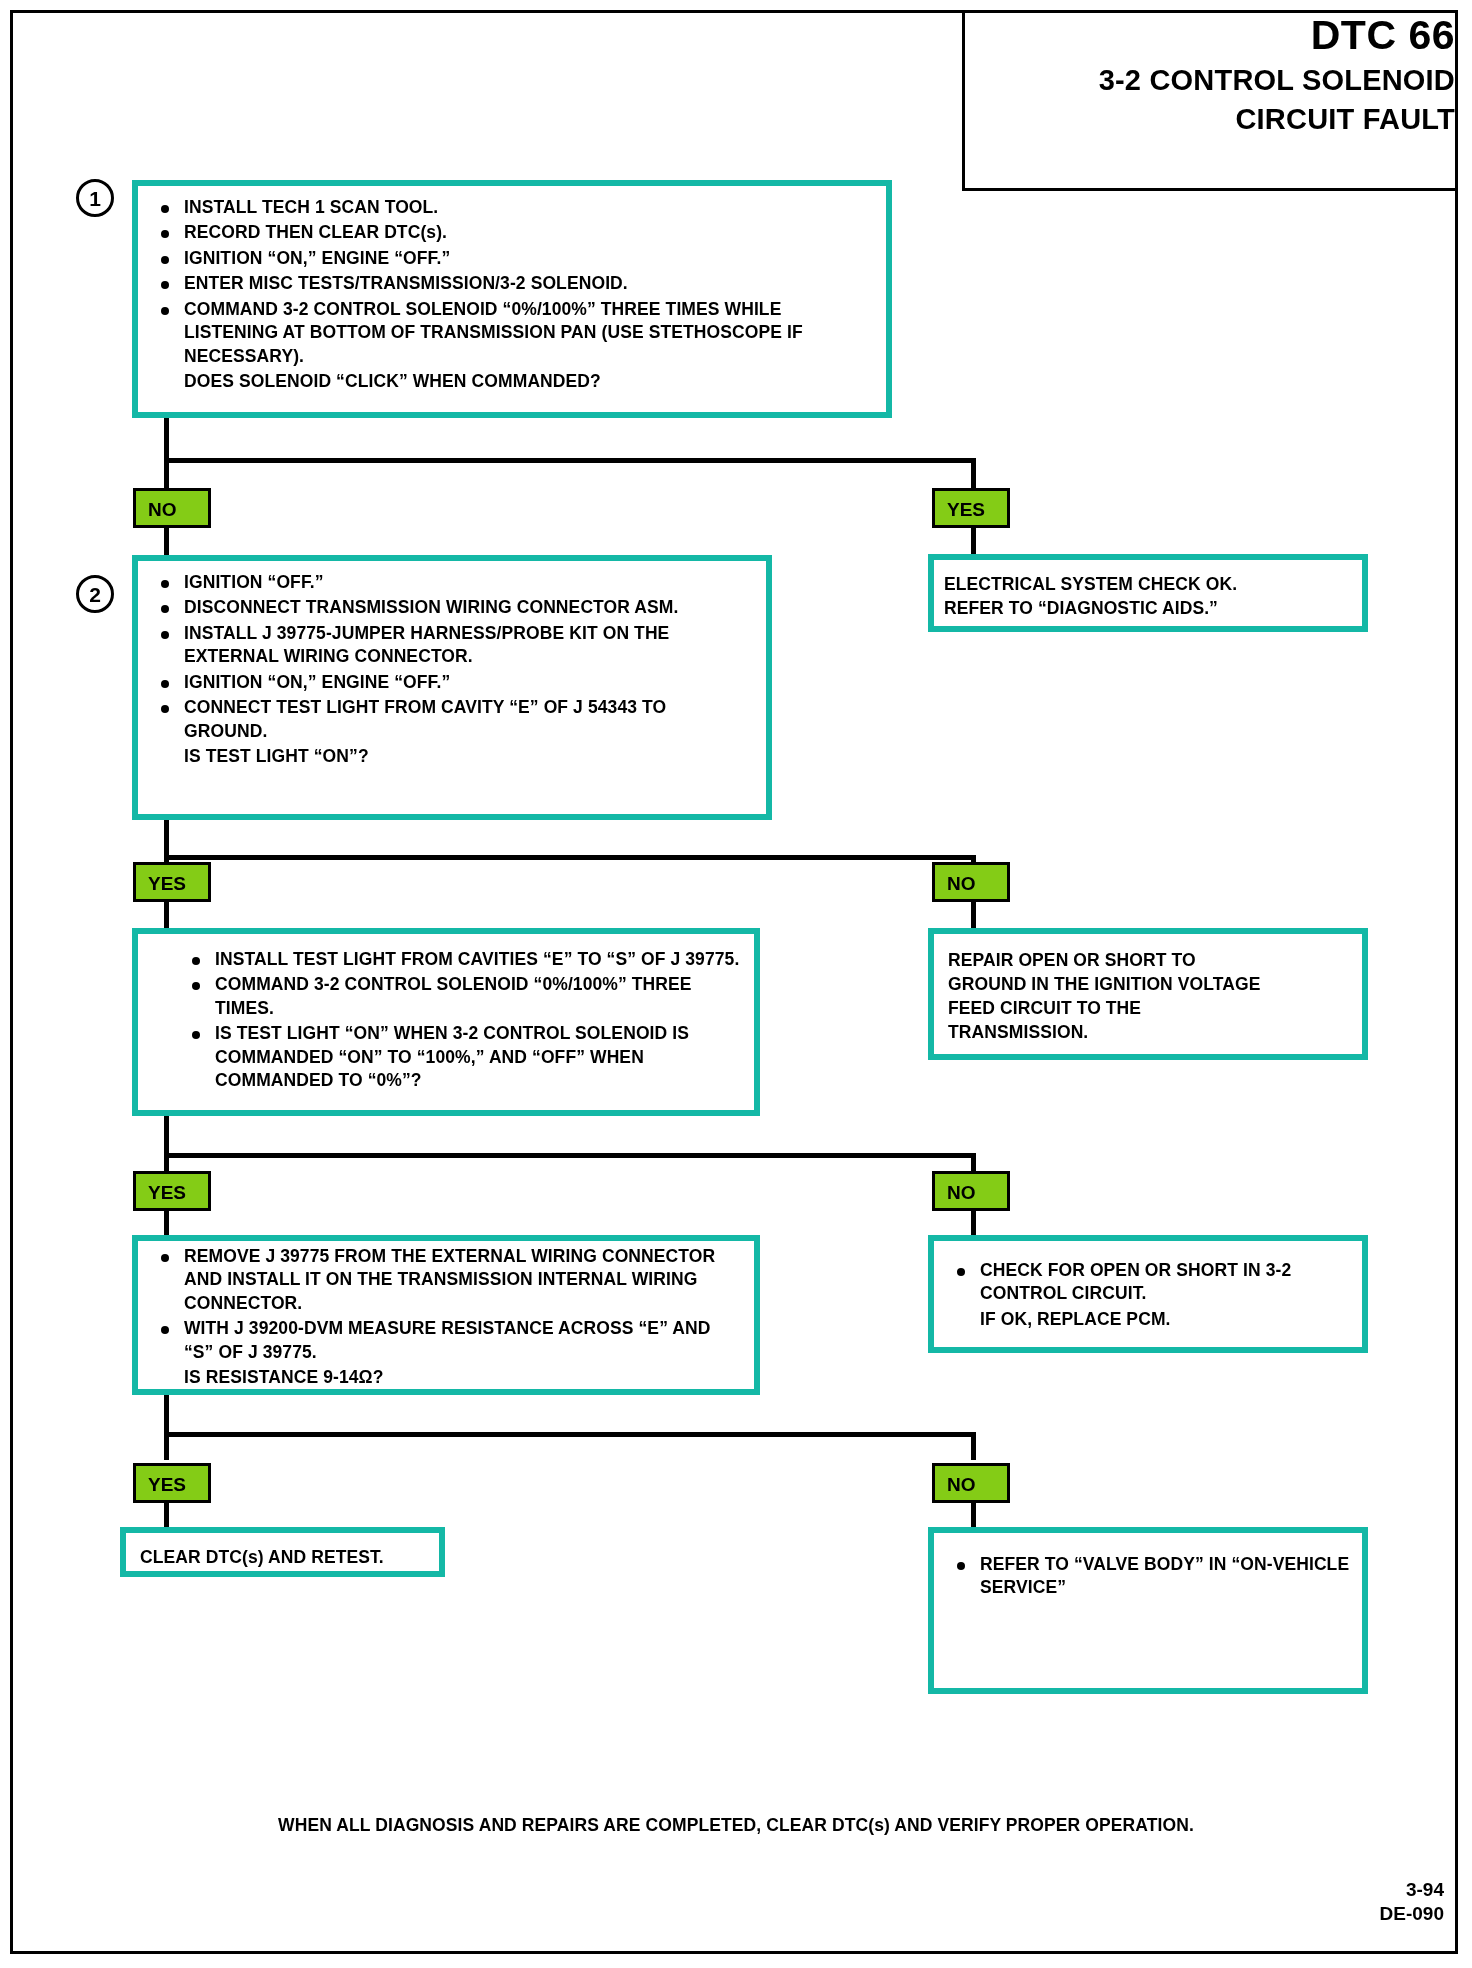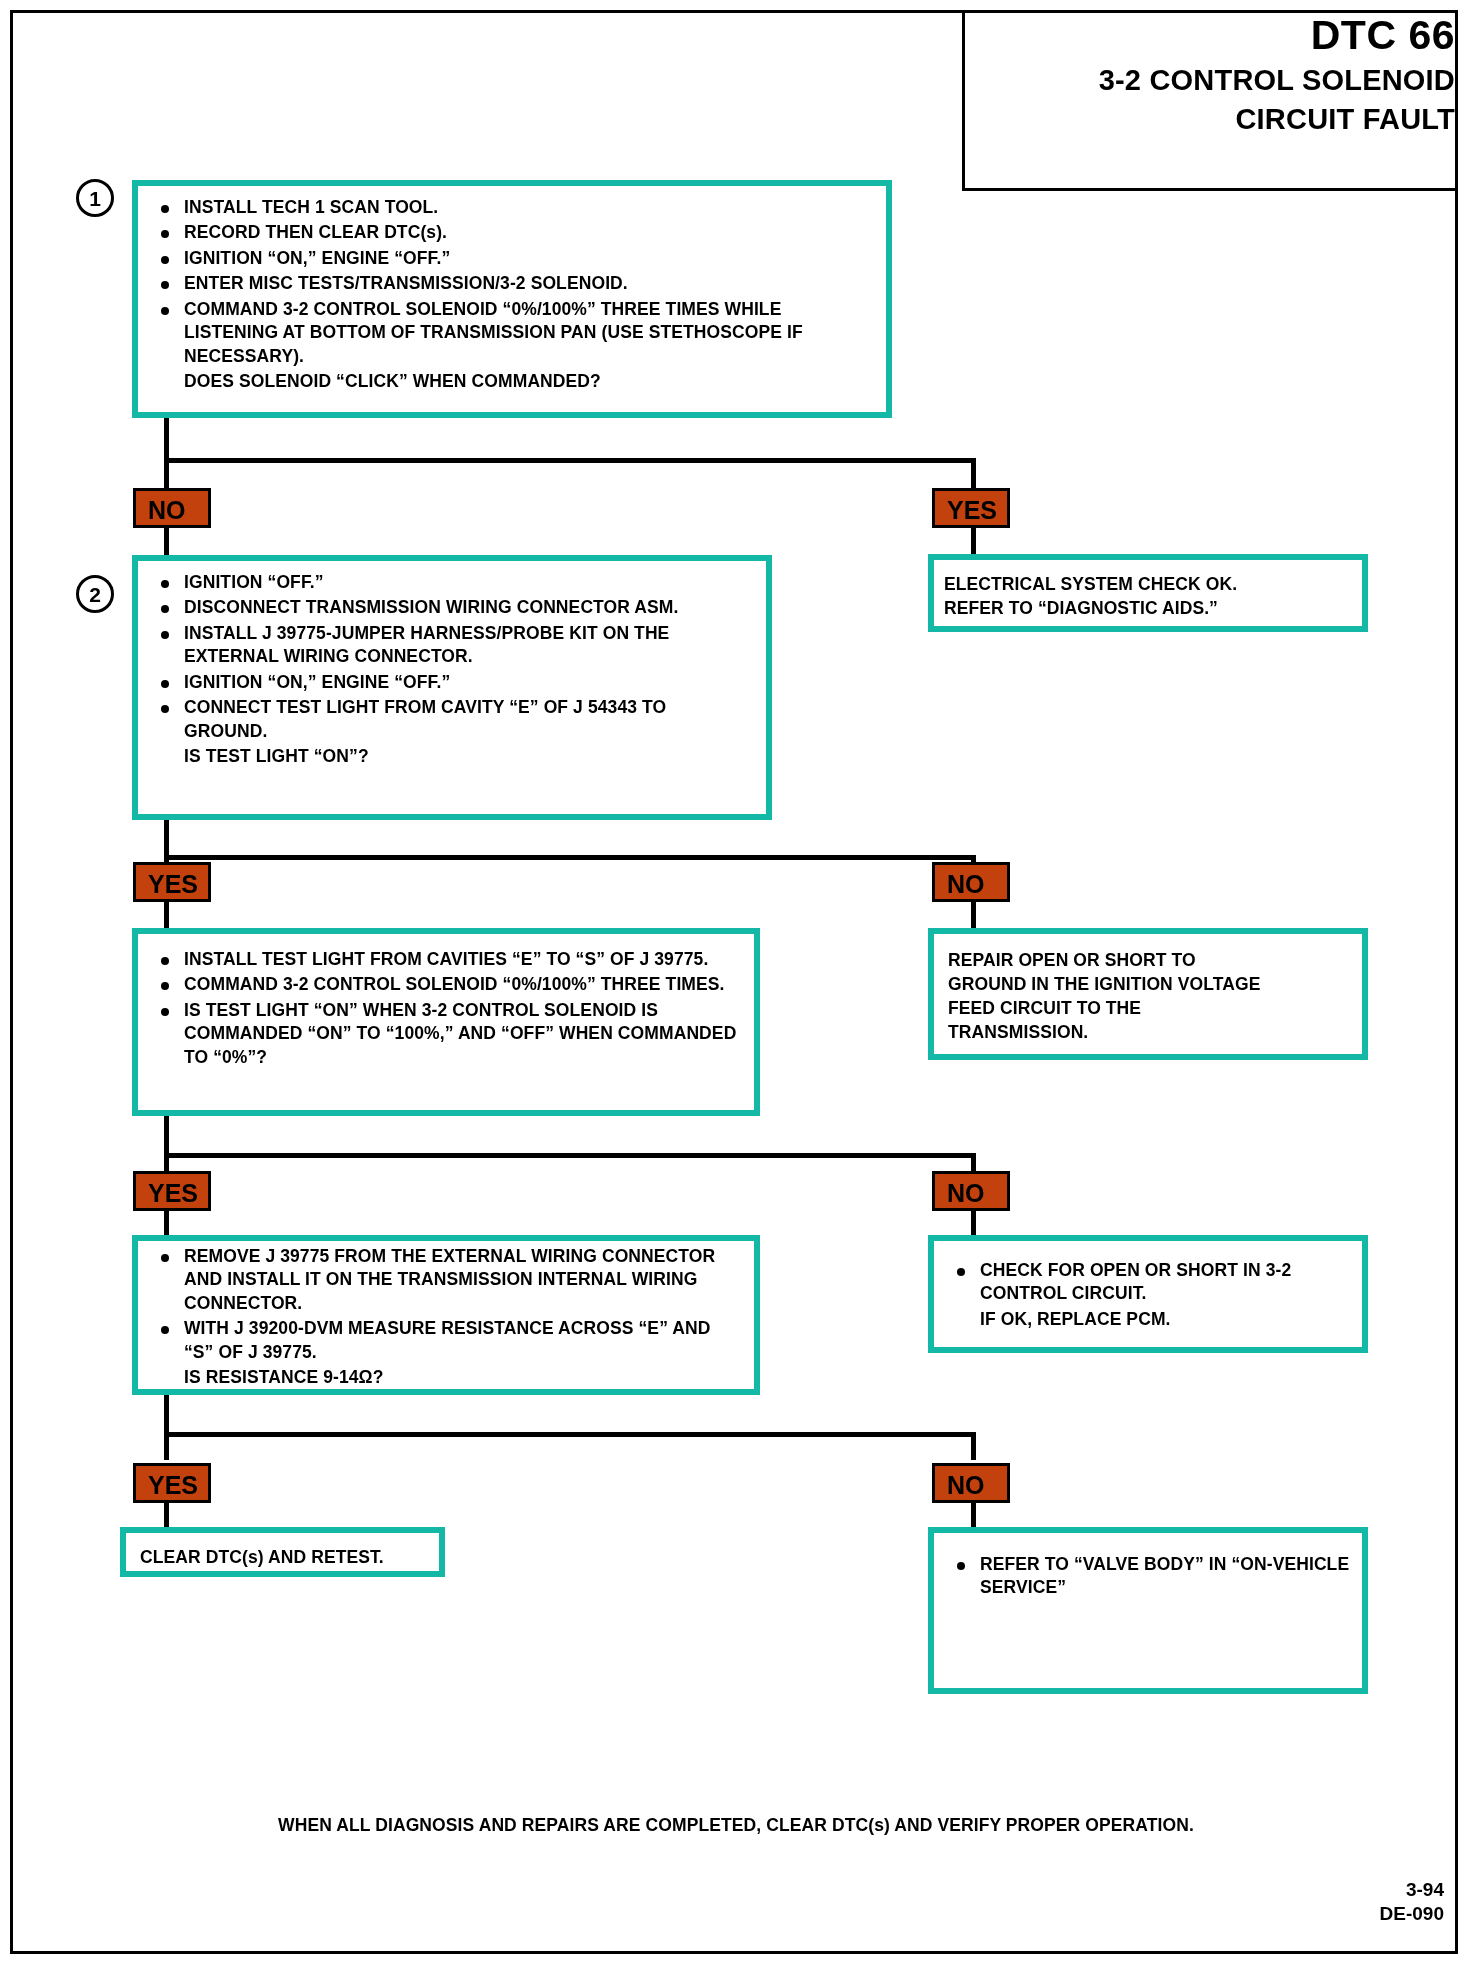--- a/index.html
+++ b/index.html
@@ -110,22 +110,22 @@
     text-align: center;
     font-size: 21px;
     font-weight: bold;
     line-height: 33px;
   }
   
   .label-box {
     position: absolute;
     border: 3px solid #000;
     box-sizing: border-box;
-    background: #c2410c;
-    font-size: 25px;
+    background: #84cc16;
+    font-size: 19px;
     font-weight: bold;
     padding: 4px 0 4px 12px;
     width: 78px;
     height: 40px;
     line-height: 30px;
   }
   
   .vline {
     position: absolute;
     width: 5px;
@@ -232,21 +232,21 @@
   <div class="box" style="left:928px; top:928px; width:440px; height:132px;">
     <div class="box-inner" style="padding-top:14px; padding-left:14px;">
       <div class="plain-text">REPAIR OPEN OR SHORT TO</div>
       <div class="plain-text">GROUND IN THE IGNITION VOLTAGE</div>
       <div class="plain-text">FEED CIRCUIT TO THE</div>
       <div class="plain-text">TRANSMISSION.</div>
     </div>
   </div>
 
   <div class="box" style="left:132px; top:928px; width:628px; height:188px;">
-    <div class="box-inner" style="padding-top:14px;">
+    <div class="box-inner" style="padding-top:14px;margin-left:31px;">
       <ul class="bullets">
         <li class="bulleted">INSTALL TEST LIGHT FROM CAVITIES “E” TO “S” OF J 39775.</li>
         <li class="bulleted">COMMAND 3-2 CONTROL SOLENOID “0%/100%” THREE TIMES.</li>
         <li class="bulleted">IS TEST LIGHT “ON” WHEN 3-2 CONTROL SOLENOID IS COMMANDED “ON” TO “100%,” AND “OFF” WHEN COMMANDED TO “0%”?</li>
       </ul>
     </div>
   </div>
 
   <div class="vline" style="left:164px; top:1116px; height:42px;"></div>
   <div class="hline" style="left:164px; top:1153px; width:812px;"></div>

